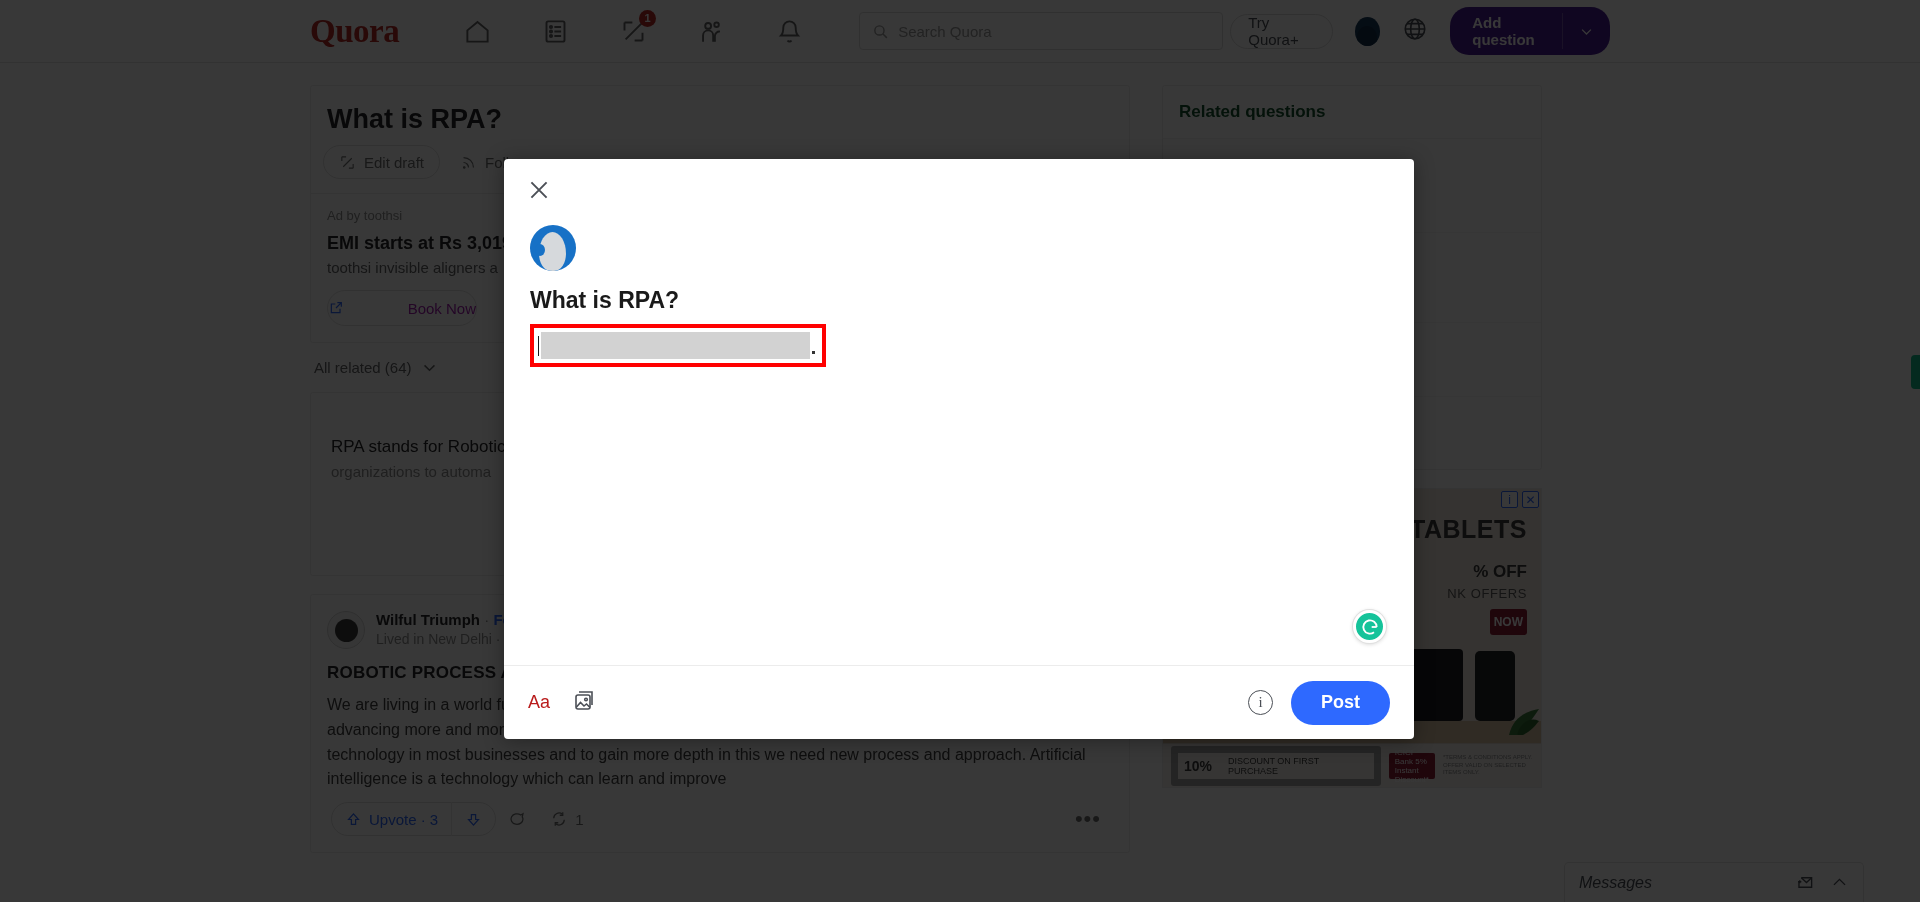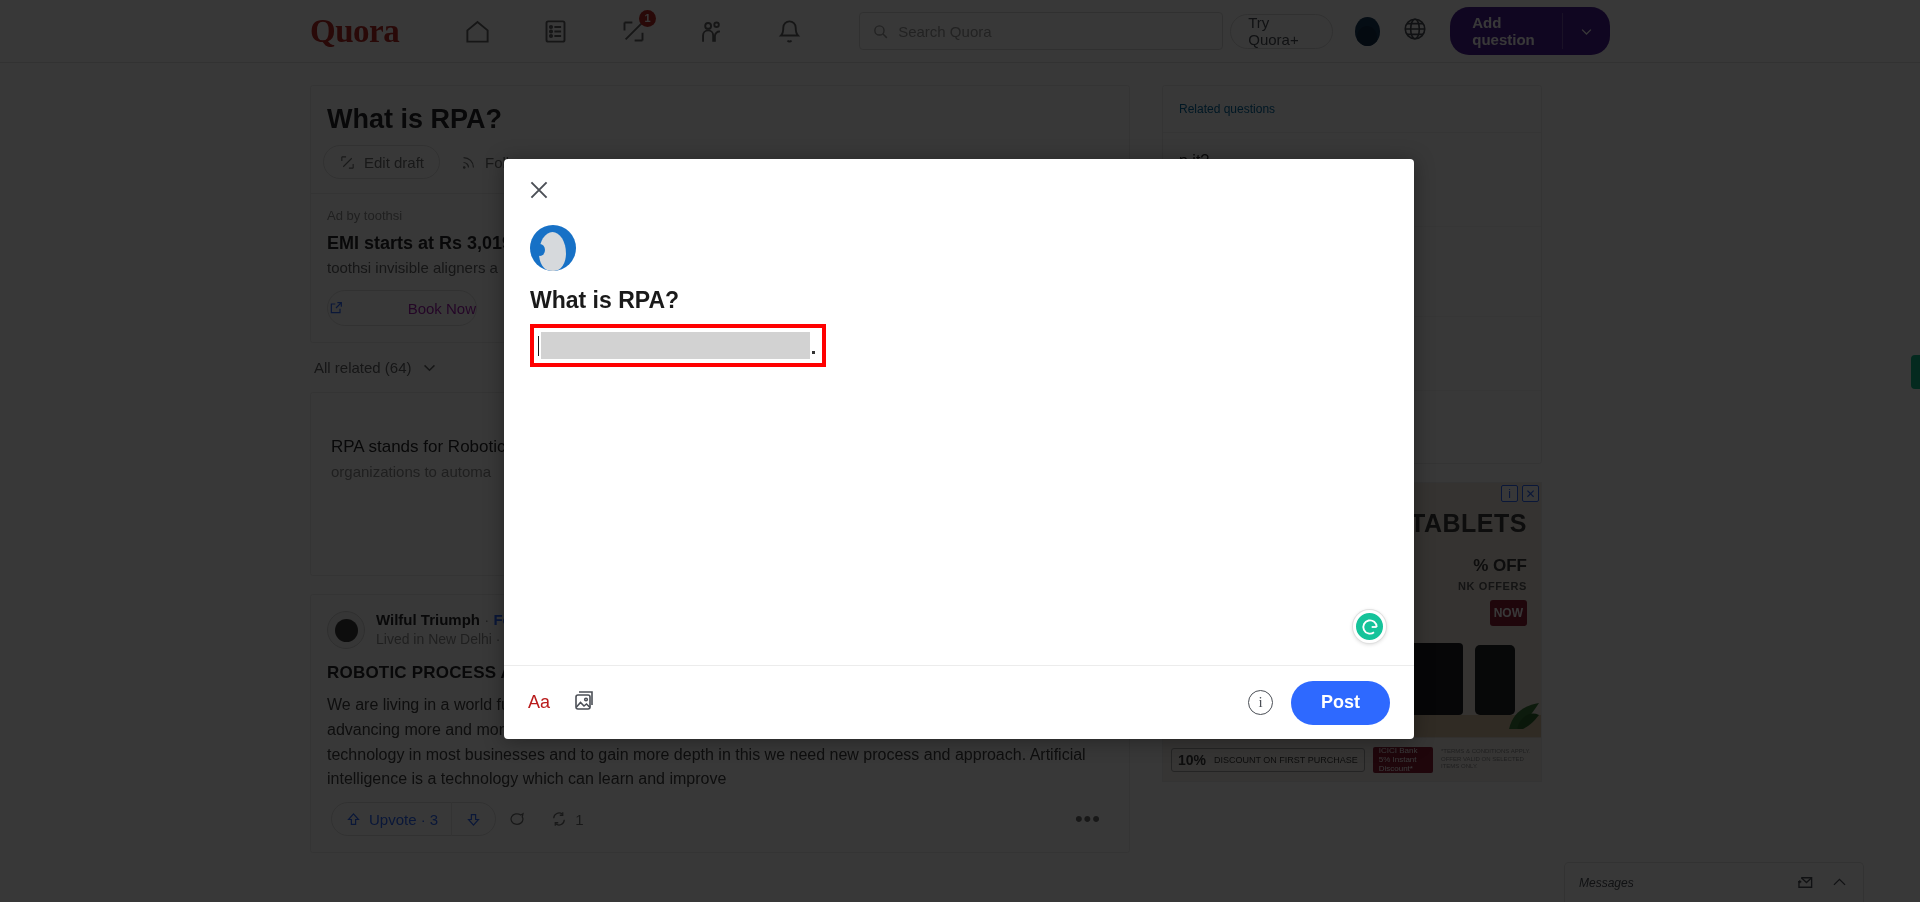--- a/index.html
+++ b/index.html
@@ -144,57 +144,57 @@
   .upvote .u1 { display:flex; align-items:center; gap:7px; padding:0 13px; font-size:15px; color:#2e69ff;}
   .upvote .udiv { width:1px; height:34px; background:#e8e8e8; }
   .upvote .u2 { padding: 0 13px; display:flex; align-items:center;}
   .upvote svg { width:17px; height:17px; stroke:#2e69ff; fill:none; stroke-width:1.7;}
   .footicon { display:flex; align-items:center; gap:7px; padding:0 12px; font-size:15px; color:#6f7070; cursor:pointer;}
   .footicon svg { width:18px; height:18px; stroke:#6f7070; fill:none; stroke-width:1.7;}
   .dots { margin-left:auto; font-size:22px; color:#6f7070; letter-spacing:1px; cursor:pointer; padding-right:8px;}
 
   
   .sidebox { border:1px solid #ededed; border-radius:3px; background:#fff;}
-  .sidehead { font-size:12px; font-weight:400; color:#0369a1; padding: 16px; border-bottom:1px solid #f0f0f0;}
+  .sidehead { font-size:17px; font-weight:700; color:#14532d; padding: 16px; border-bottom:1px solid #f0f0f0;}
   .sideitem { font-size:16px; color:#282829; padding:17px 16px; border-bottom:1px solid #f3f3f3; line-height:1.4; cursor:pointer;}
   .sideitem:last-child { border-bottom:none; }
 
   .adbox { margin-top: 18px; border:1px solid #ededed; position:relative; background:#f2e9df; height: 300px; overflow:hidden;}
   .adbox .adchoices { position:absolute; top:2px; right:2px; display:flex; gap:4px; align-items:center; z-index:3;}
   .adchoices .ic { width:17px; height:17px; border:1px solid #2e69ff; border-radius:2px; color:#2e69ff; font-size:12px;
      display:flex; align-items:center; justify-content:center; background:#fff; line-height:1; }
   .adbox .hdline { position:absolute; top:26px; right:14px; text-align:right; z-index:2;}
   .adbox .hl1 { font-size:25px; font-weight:800; color:#3b3b3b; letter-spacing:.5px;}
   .adbox .hl2 { font-size:36px; font-weight:800; color:#3b3b3b; }
   .adbox .hl2 span { font-size:17px; font-weight:700;}
-  .adbox .hl3 { font-size:11px; font-weight:700; color:#5a5a5a; letter-spacing:.6px;}
+  .adbox .hl3 { font-size:13px; font-weight:400; color:#5a5a5a; letter-spacing:.6px;}
   .adbox .shopbtn { margin-top:8px; display:inline-block; background:#8d1b35; color:#fff;
       font-size:12px; font-weight:700; padding:6px 4px; border-radius:3px;}
   .adbox .device1 { position:absolute; left:8px; top:115px; width:185px; height:78px; background:#2f3134; border-radius:4px 4px 0 0;}
   .adbox .device1b { position:absolute; left:0px; top:193px; width:205px; height:12px; background:#1f2124; border-radius:0 0 5px 5px;}
   .adbox .sale { position:absolute; left:14px; top:158px; background:#b4122c; color:#fff; font-size:8px; font-weight:700; padding:2px 5px; border-radius:2px;}
   .adbox .printer { position:absolute; left:190px; top:160px; width:110px; height:72px; background:#1d1f22; border-radius:4px;}
   .adbox .printer:after{content:"";position:absolute;left:8px;top:14px;width:24px;height:26px;background:#303338;border-radius:3px;}
   .adbox .phone { position:absolute; left:312px; top:162px; width:40px; height:70px; background:#232528; border-radius:5px;}
   .adbox .plant { position:absolute; right:2px; bottom:52px; width:70px; height:48px;}
   .adbox .table { position:absolute; left:0; right:0; bottom:44px; height:22px; background:#d9c3a6;}
   .adbox .footer-strip { position:absolute; left:0; right:0; bottom:0; height:44px; background:#f6f2ee;
       display:flex; align-items:center; gap:8px; padding:0 8px; border-top:1px solid #e3dbd2;}
-  .adbox .fs1 { border:1px solid #a3a3a3; border-radius:3px; padding:3px 6px; font-size:9px; color:#3b3b3b; display:flex; gap:8px; align-items:center;}
+  .adbox .fs1 { border:7px solid #a3a3a3; border-radius:3px; padding:3px 6px; font-size:9px; color:#3b3b3b; display:flex; gap:16px; align-items:center;}
   .adbox .fs1 b { font-size:14px; }
   .adbox .fs2 { flex:1; background:#8d1b35; height:26px; border-radius:2px; display:flex; align-items:center; padding:0 6px;
       color:#fff; font-size:8px; gap:6px;}
   .adbox .fs3 { font-size:6px; color:#8b8b8b; width:92px; line-height:1.3;}
 
   
   .msgbar {
     position:absolute; right: 56px; bottom: 0; width: 300px; height: 40px;
     border:1px solid #e3e3e3; border-bottom:none; border-radius:5px 5px 0 0;
     background:#fff; display:flex; align-items:center; padding: 0 14px;
-    font-size:12px; color:#4b4f56;font-style:italic;
+    font-size:16px; color:#4b4f56;font-style:italic;
   }
   .msgbar .msgicons { margin-left:auto; display:flex; gap:16px; align-items:center;}
   .msgbar svg { width:19px; height:19px; stroke:#4b4f56; fill:none; stroke-width:1.7;}
 
   
   .green-marker { position:absolute; right:0; top:355px; width:9px; height:34px; background:#12c08e; border-radius:4px 0 0 4px;}
 
   
   #dim { position:absolute; inset:0; background: rgba(0,0,0,0.78); z-index: 50; }
 

